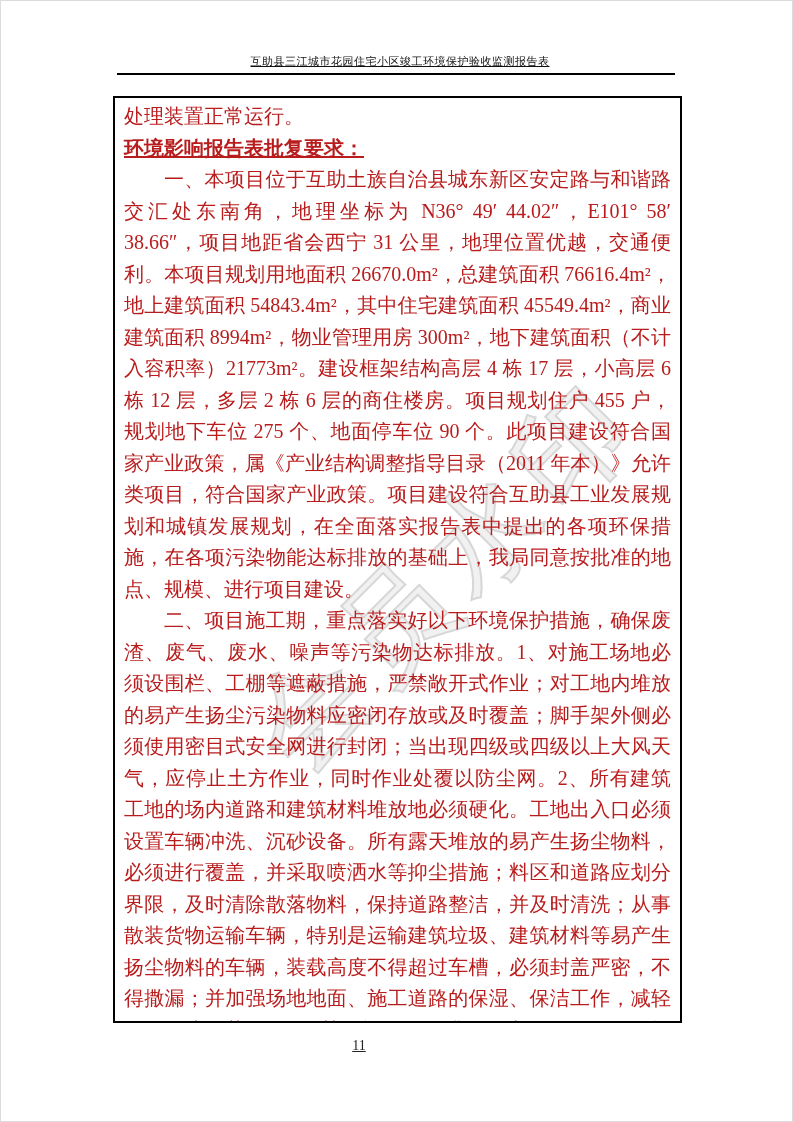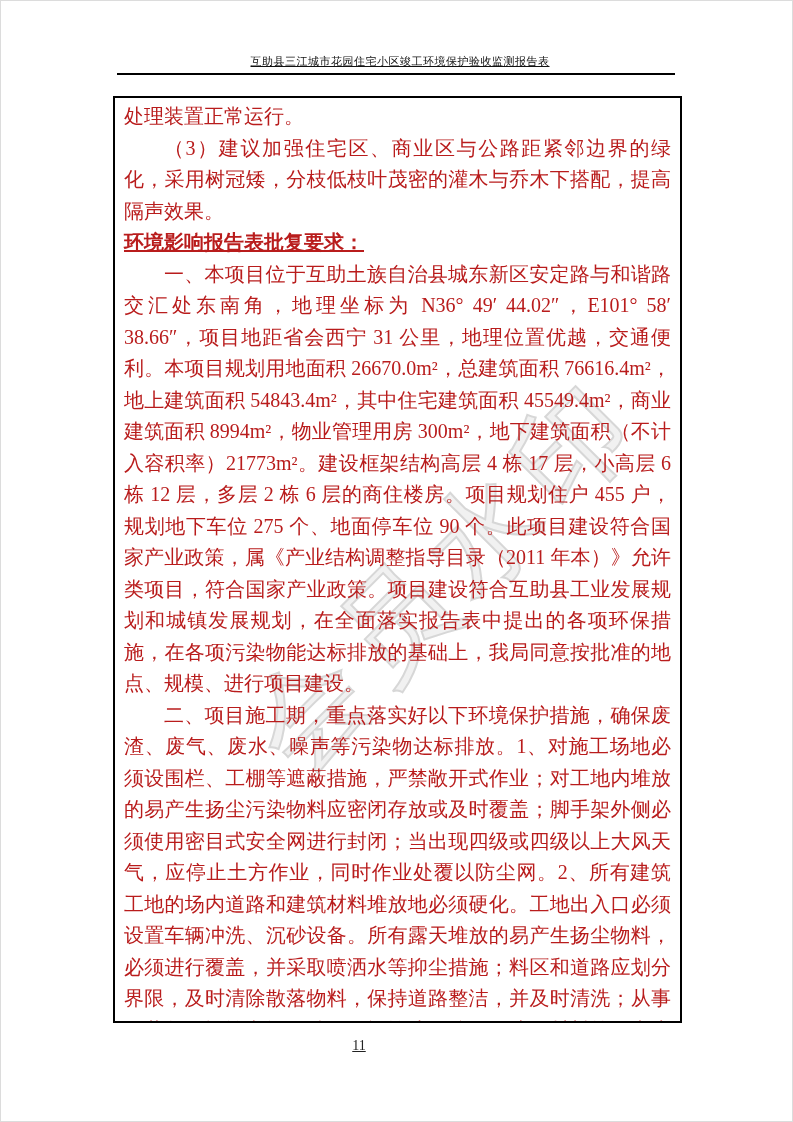--- a/index.html
+++ b/index.html
@@ -72,21 +72,20 @@
   <div class="header">
     <span class="header-title">互助县三江城市花园住宅小区竣工环境保护验收监测报告表</span>
   </div>
 
   <div class="header-rule"></div>
 
   <div class="content-box">
     <div class="body-text">
 
     <p class="para">处理装置正常运行。</p>
-        <p class="para indent">（3）建议加强住宅区、商业区与公路距紧邻边界的绿化，采用树冠矮，分枝低枝叶茂密的灌木与乔木下搭配，提高隔声效果。</p>
         <p class="para bold">环境影响报告表批复要求：</p>
         <p class="para indent">一、本项目位于互助土族自治县城东新区安定路与和谐路交汇处东南角，地理坐标为 N36° 49′ 44.02″，E101° 58′ 38.66″，项目地距省会西宁 31 公里，地理位置优越，交通便利。本项目规划用地面积 26670.0m²，总建筑面积 76616.4m²，地上建筑面积 54843.4m²，其中住宅建筑面积 45549.4m²，商业建筑面积 8994m²，物业管理用房 300m²，地下建筑面积（不计入容积率）21773m²。建设框架结构高层 4 栋 17 层，小高层 6 栋 12 层，多层 2 栋 6 层的商住楼房。项目规划住户 455 户，规划地下车位 275 个、地面停车位 90 个。此项目建设符合国家产业政策，属《产业结构调整指导目录（2011 年本）》允许类项目，符合国家产业政策。项目建设符合互助县工业发展规划和城镇发展规划，在全面落实报告表中提出的各项环保措施，在各项污染物能达标排放的基础上，我局同意按批准的地点、规模、进行项目建设。</p>
         <p class="para indent">二、项目施工期，重点落实好以下环境保护措施，确保废渣、废气、废水、噪声等污染物达标排放。1、对施工场地必须设围栏、工棚等遮蔽措施，严禁敞开式作业；对工地内堆放的易产生扬尘污染物料应密闭存放或及时覆盖；脚手架外侧必须使用密目式安全网进行封闭；当出现四级或四级以上大风天气，应停止土方作业，同时作业处覆以防尘网。2、所有建筑工地的场内道路和建筑材料堆放地必须硬化。工地出入口必须设置车辆冲洗、沉砂设备。所有露天堆放的易产生扬尘物料，必须进行覆盖，并采取喷洒水等抑尘措施；料区和道路应划分界限，及时清除散落物料，保持道路整洁，并及时清洗；从事散装货物运输车辆，特别是运输建筑垃圾、建筑材料等易产生扬尘物料的车辆，装载高度不得超过车槽，必须封盖严密，不得撒漏；并加强场地地面、施工道路的保湿、保洁工作，减轻二次扬尘污染。3、严禁在施工现场排放有毒烟气，不得在施工现场洗石灰、熔融沥青等，有效防治大气污染。4、项目建设中采取使用声屏障、合理布局施工现场，大型设备远离居民区以减轻对周边居民的声环境影响，其次要调整施工时间，在夜间 10：:00 至次日 6：00 禁止施工，使施工厂界噪声排放达到《工业企</p>
       </div>
   </div>
 
   <div class="page-number">11</div>
 
 </div>
 

